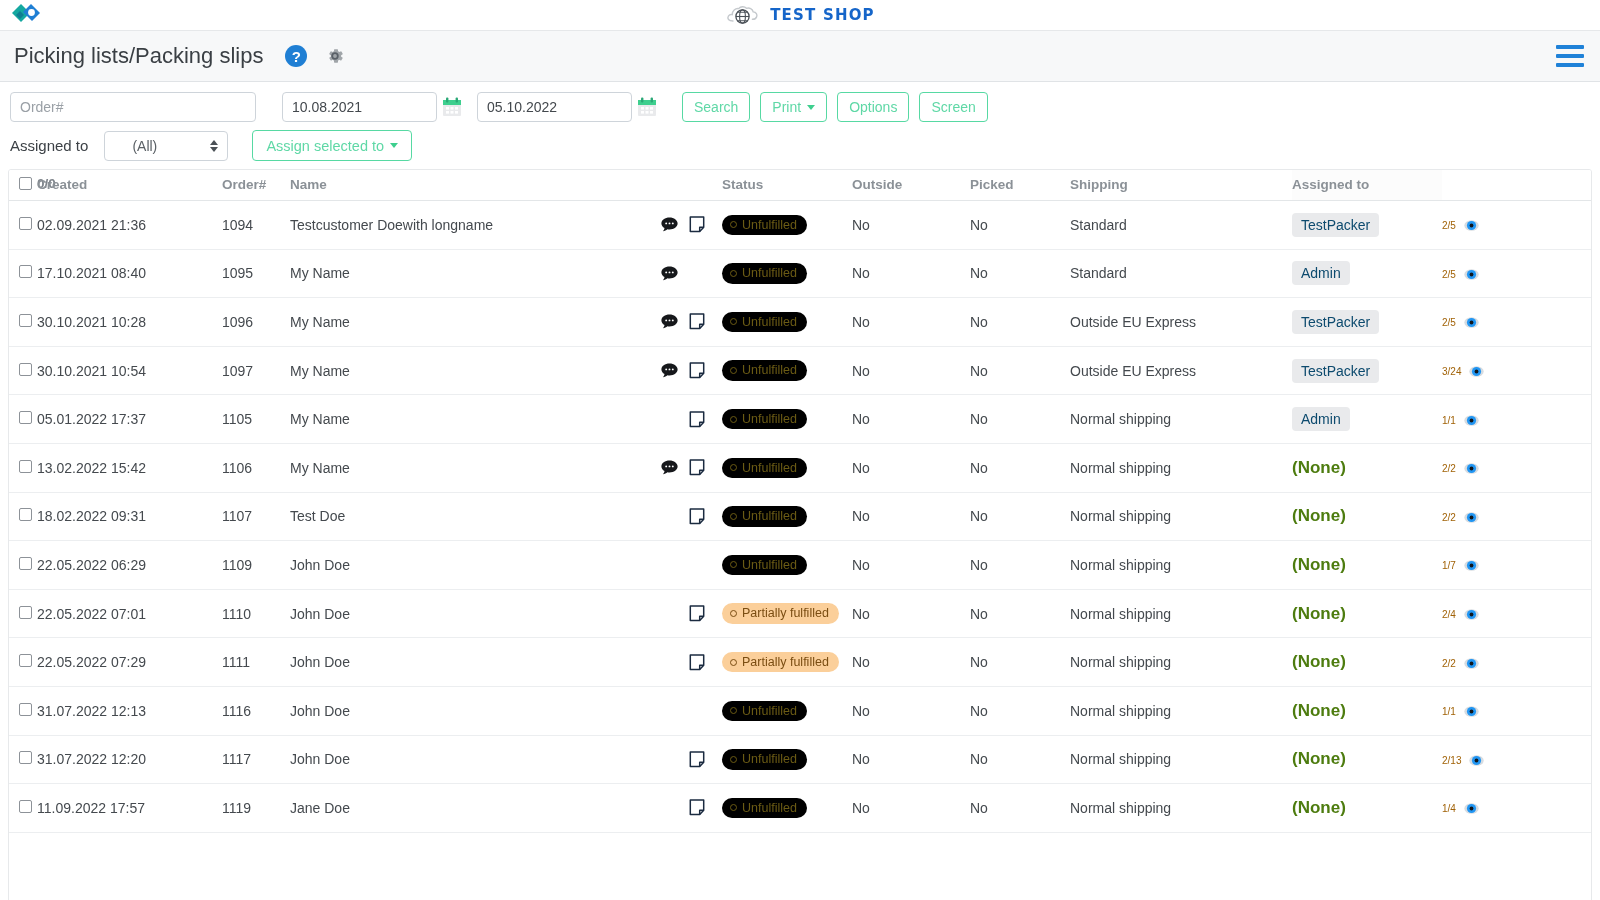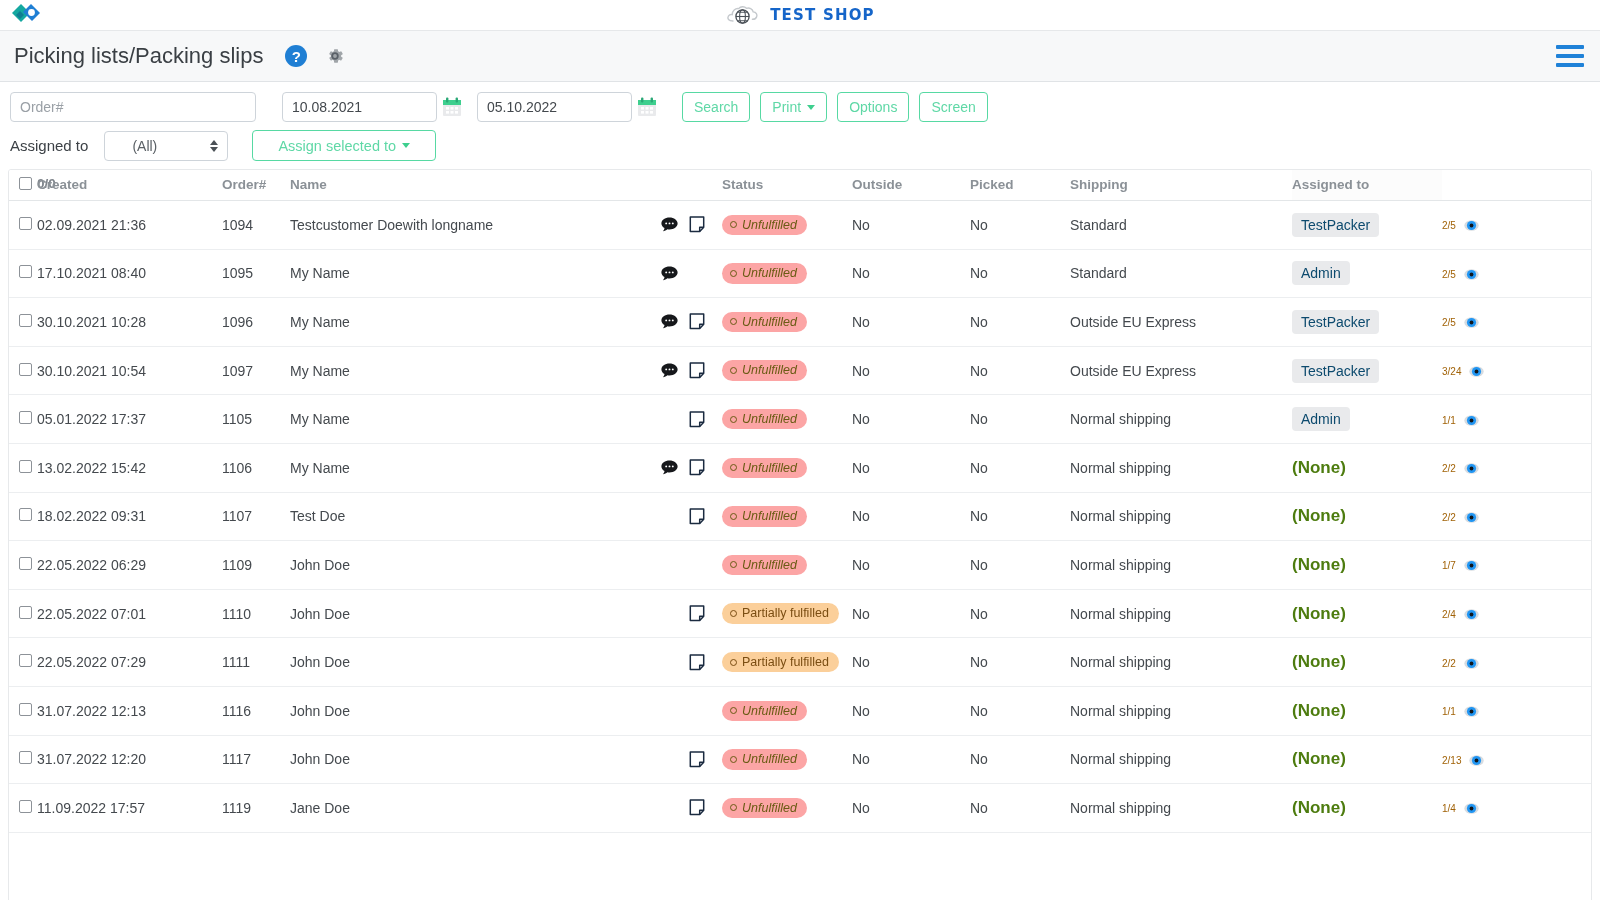--- a/index.html
+++ b/index.html
@@ -138,21 +138,21 @@
     margin-right: 24px;
   }
   .select-arrows {
     position: absolute; right: 9px; top: 50%; transform: translateY(-50%);
     display: flex; flex-direction: column; gap: 2px;
   }
   .sa-up { width:0;height:0;border-left:4px solid transparent;border-right:4px solid transparent;border-bottom:5px solid #4b5156; }
   .sa-dn { width:0;height:0;border-left:4px solid transparent;border-right:4px solid transparent;border-top:5px solid #4b5156; }
   .btn-assign {
     height: 31px; margin-left: 0;
-    padding: 0 25px;
+    padding: 0 13px;
     font-size: 14.5px;
   }
 
   
   .table-wrap {
     margin: 6px 8px 0 8px;
     border: 1px solid #e7e9eb;
     border-radius: 3px;
     background: #fff;
     height: 752px;
@@ -215,21 +215,21 @@
     font-size: 12.5px;
     line-height: 1.15;
     white-space: nowrap;
   }
   .badge .ring {
     width: 7px; height: 7px;
     border: 1.3px solid currentColor;
     border-radius: 50%;
     display: inline-block;
   }
-  .badge.unfulfilled { background: #fca5a5; color: #6b5b14; font-style: italic; }
+  .badge.unfulfilled { background: #000000; color: #6b5b14; }
   .badge.partial     { background: #fbcf9a; color: #7a4d12; }
 
   .assigned-pill {
     display: inline-block;
     background: #e9eaec;
     border-radius: 4px;
     padding: 4px 9px;
     font-size: 14px;
     color: #0c4a6e;
   }

